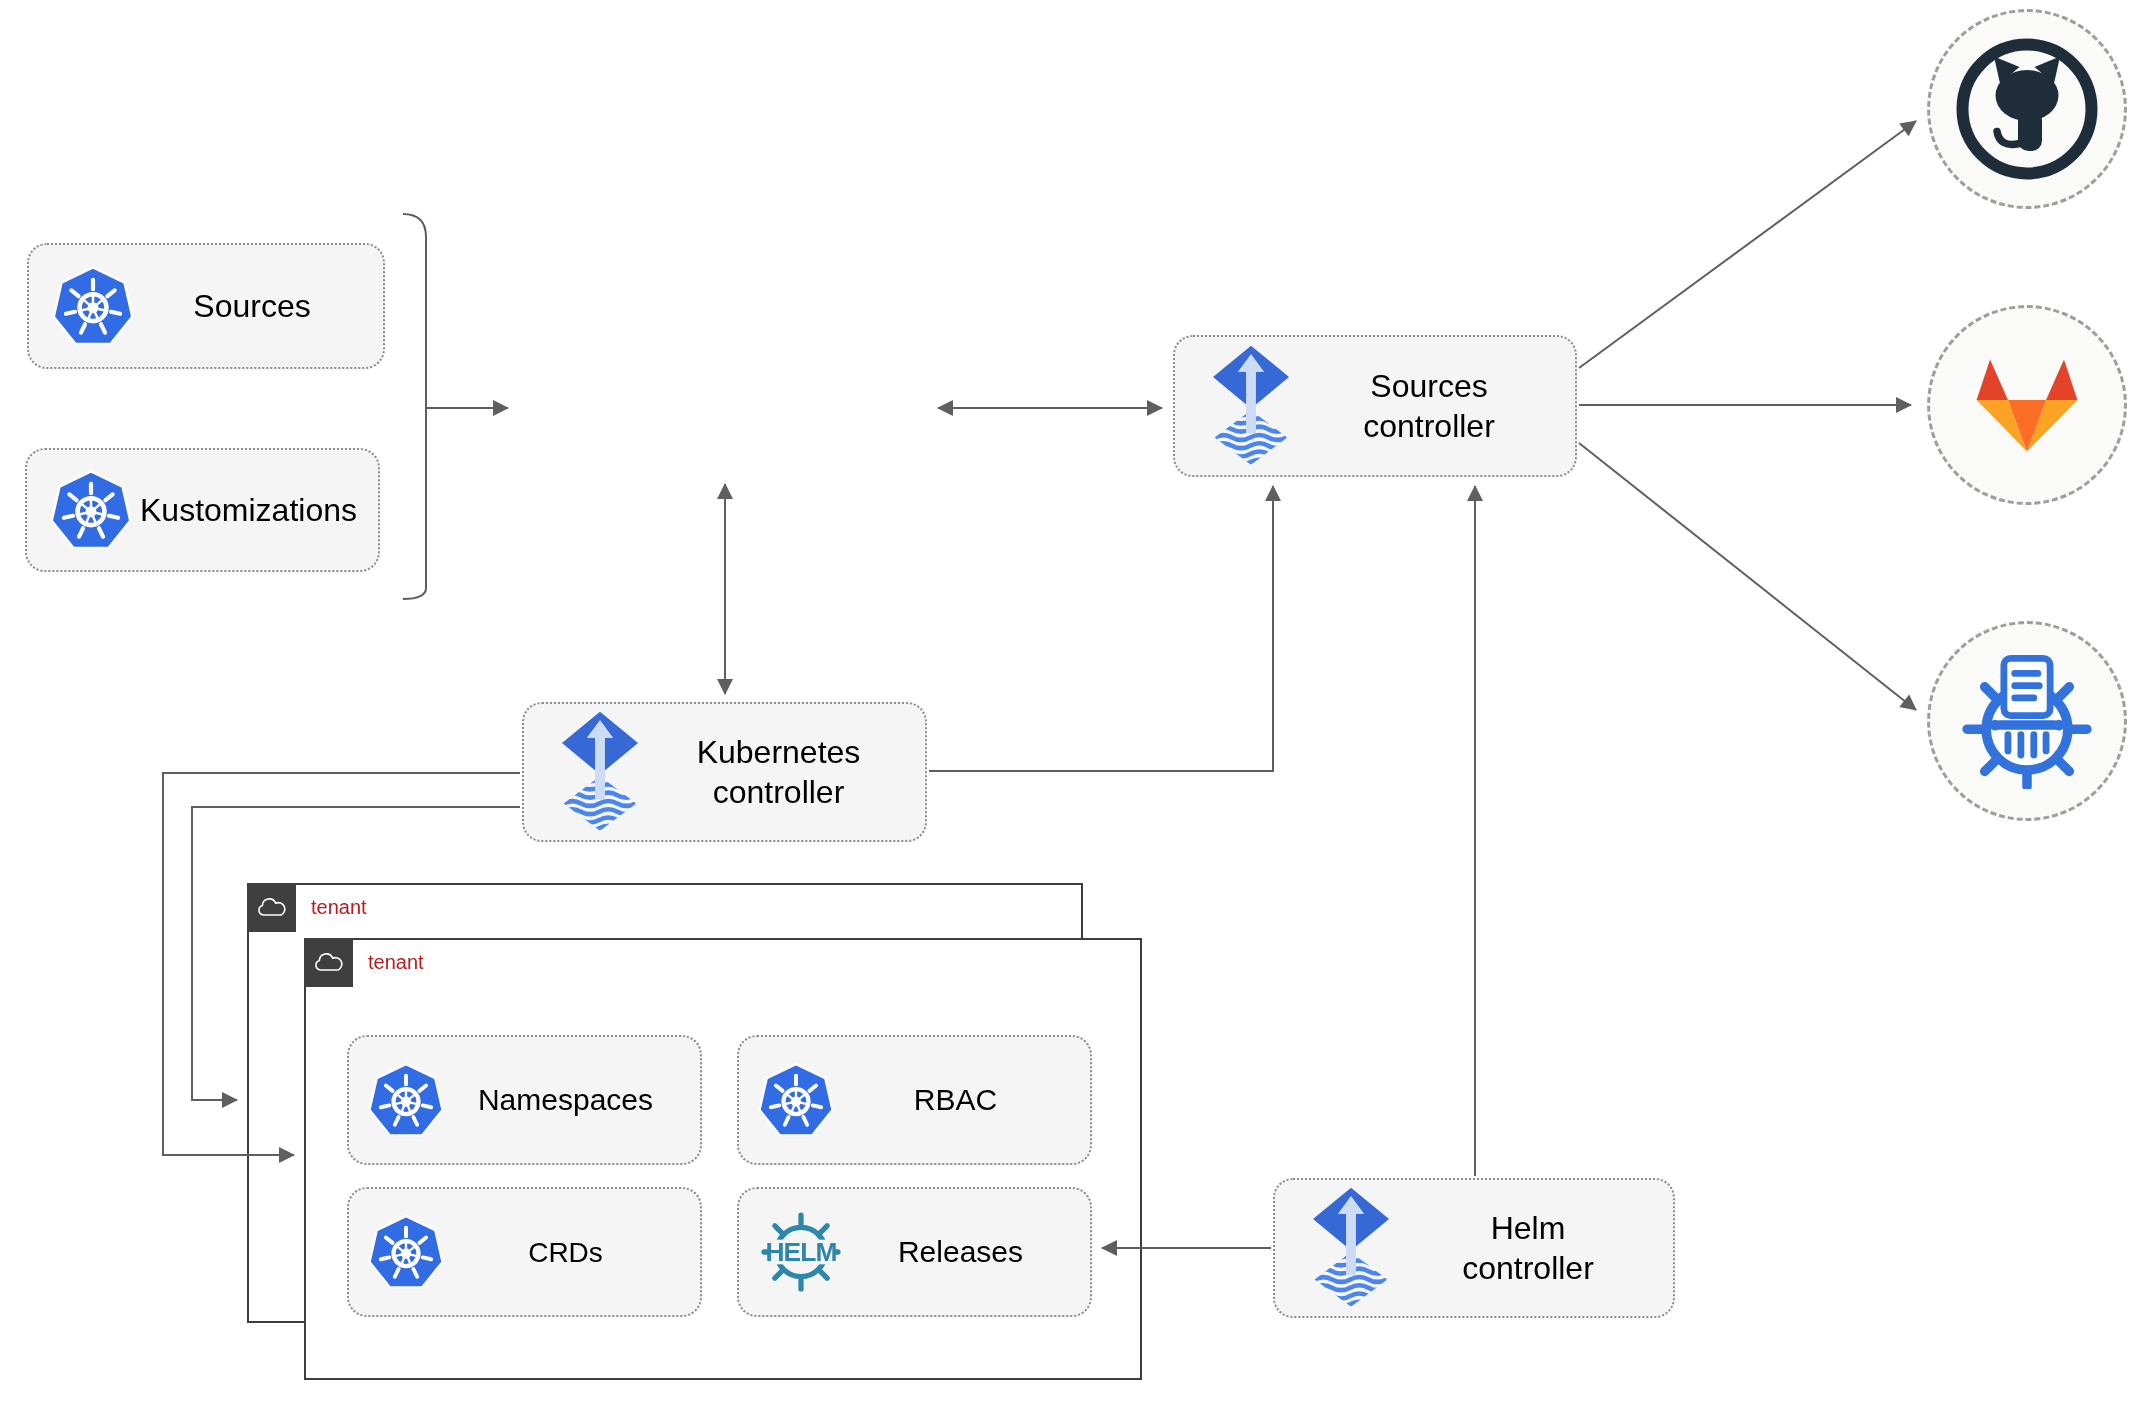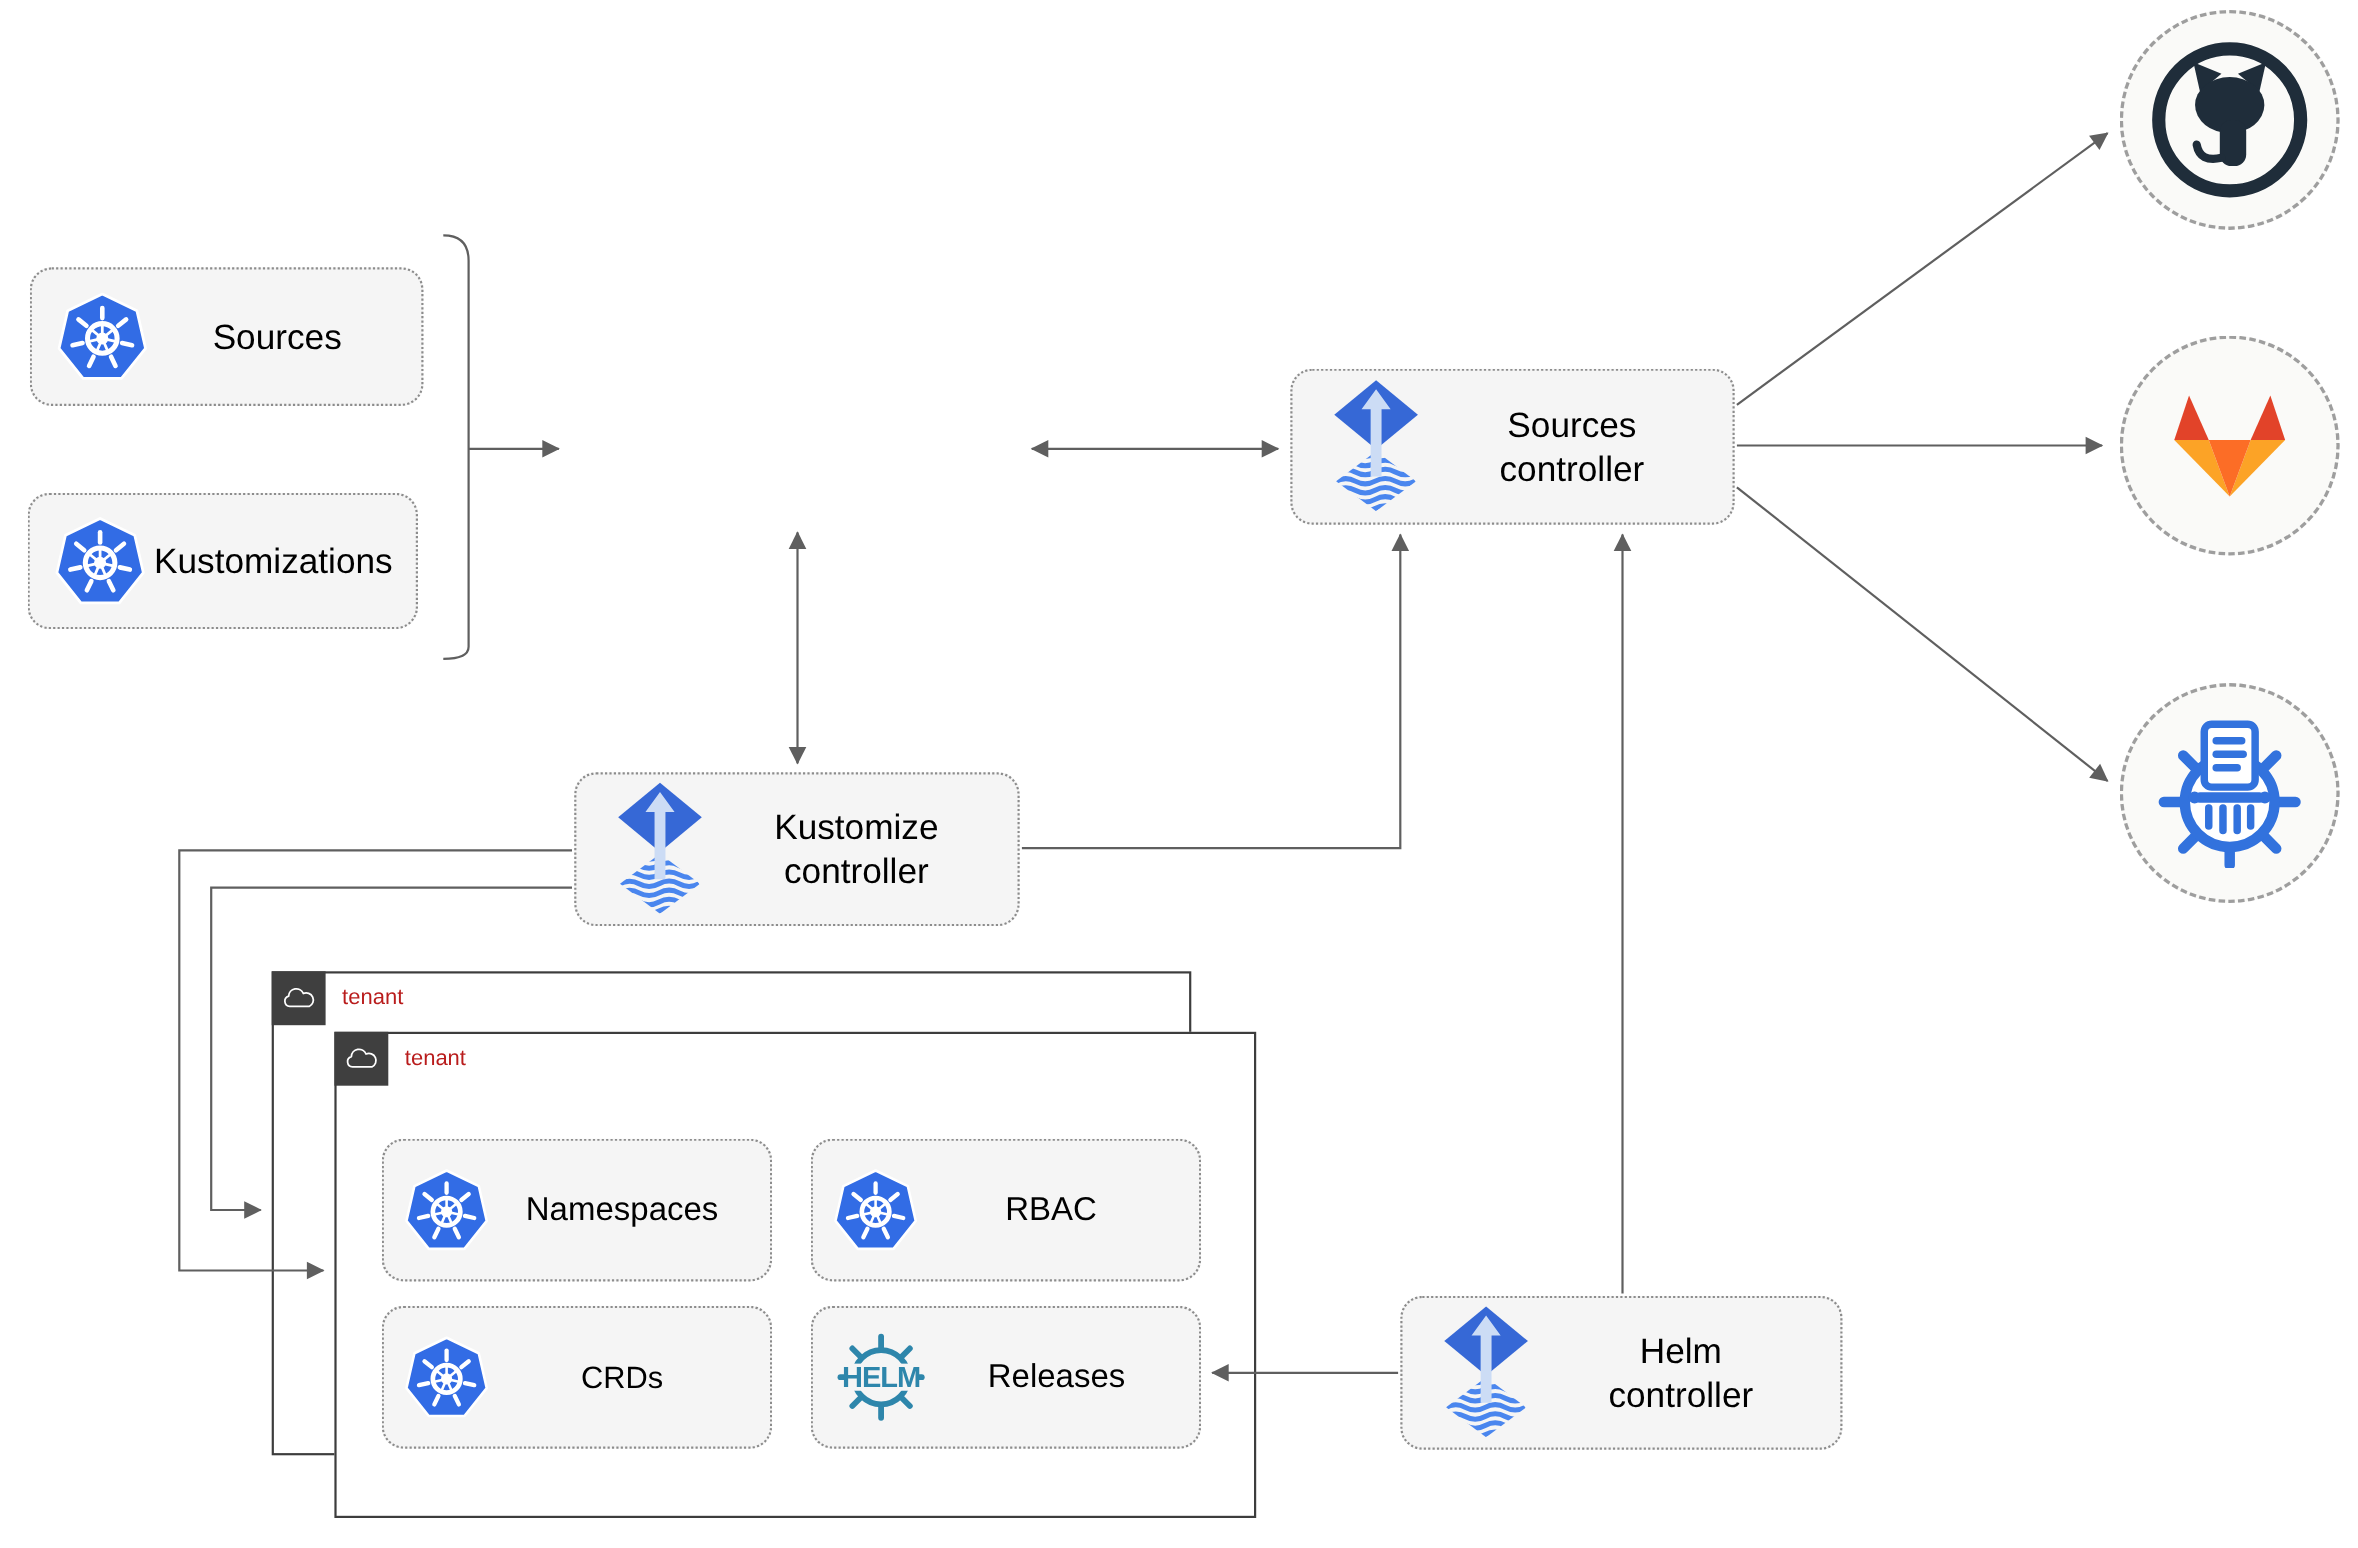--- a/index.html
+++ b/index.html
@@ -211,21 +211,21 @@
         <use href="#flux"></use>
       </svg>
     <div class="nlabel">Sources
 controller</div>
   </div>
 
   <div class="node z3" style="left:522px;top:702px;width:405px;height:140px">
     <svg class="ic ic-flux" viewBox="0 0 100 150">
         <use href="#flux"></use>
       </svg>
-    <div class="nlabel">Kustomize
+    <div class="nlabel">Kubernetes
 controller</div>
   </div>
 
   <div class="node z3" style="left:1273px;top:1178px;width:402px;height:140px">
     <svg class="ic ic-flux" viewBox="0 0 100 150">
         <use href="#flux"></use>
       </svg>
     <div class="nlabel">Helm
 controller</div>
   </div>

